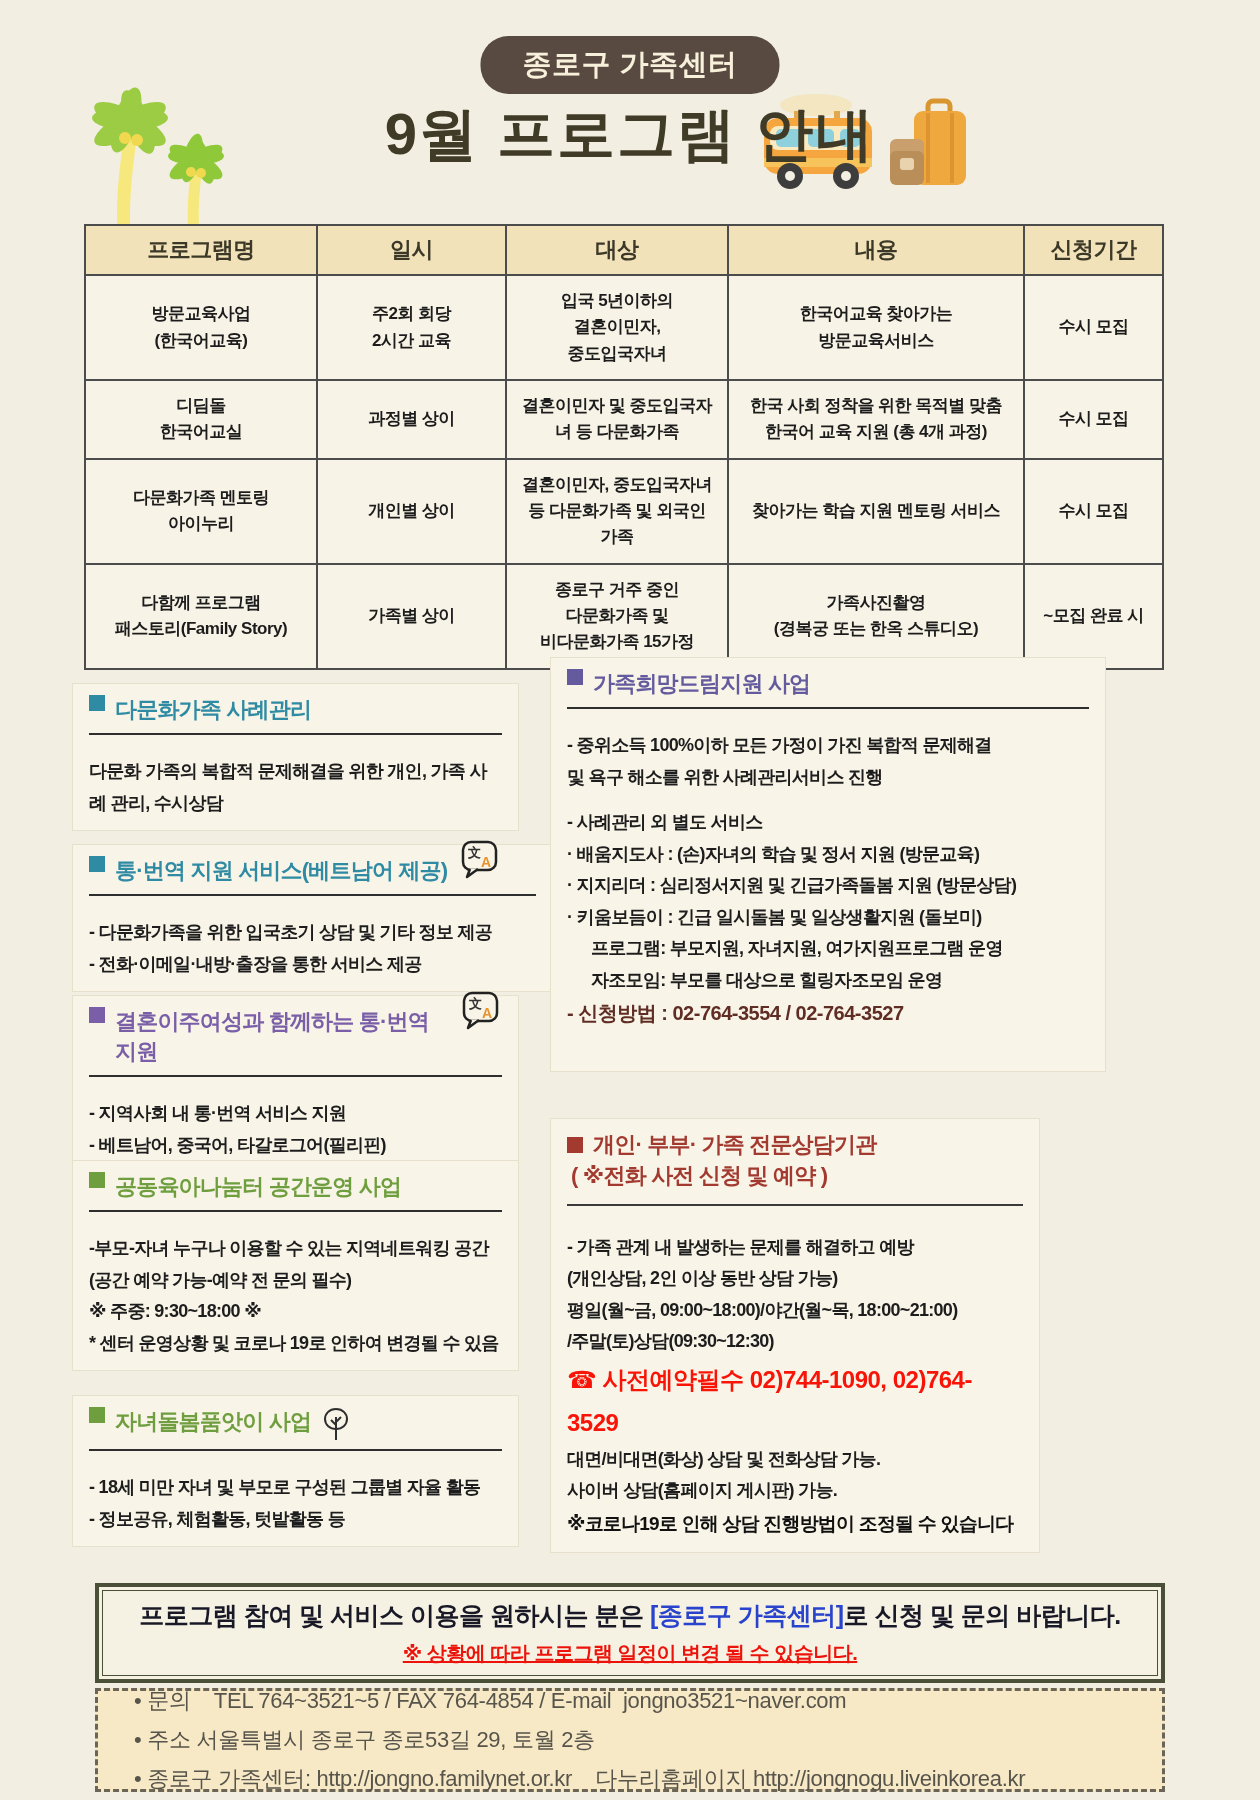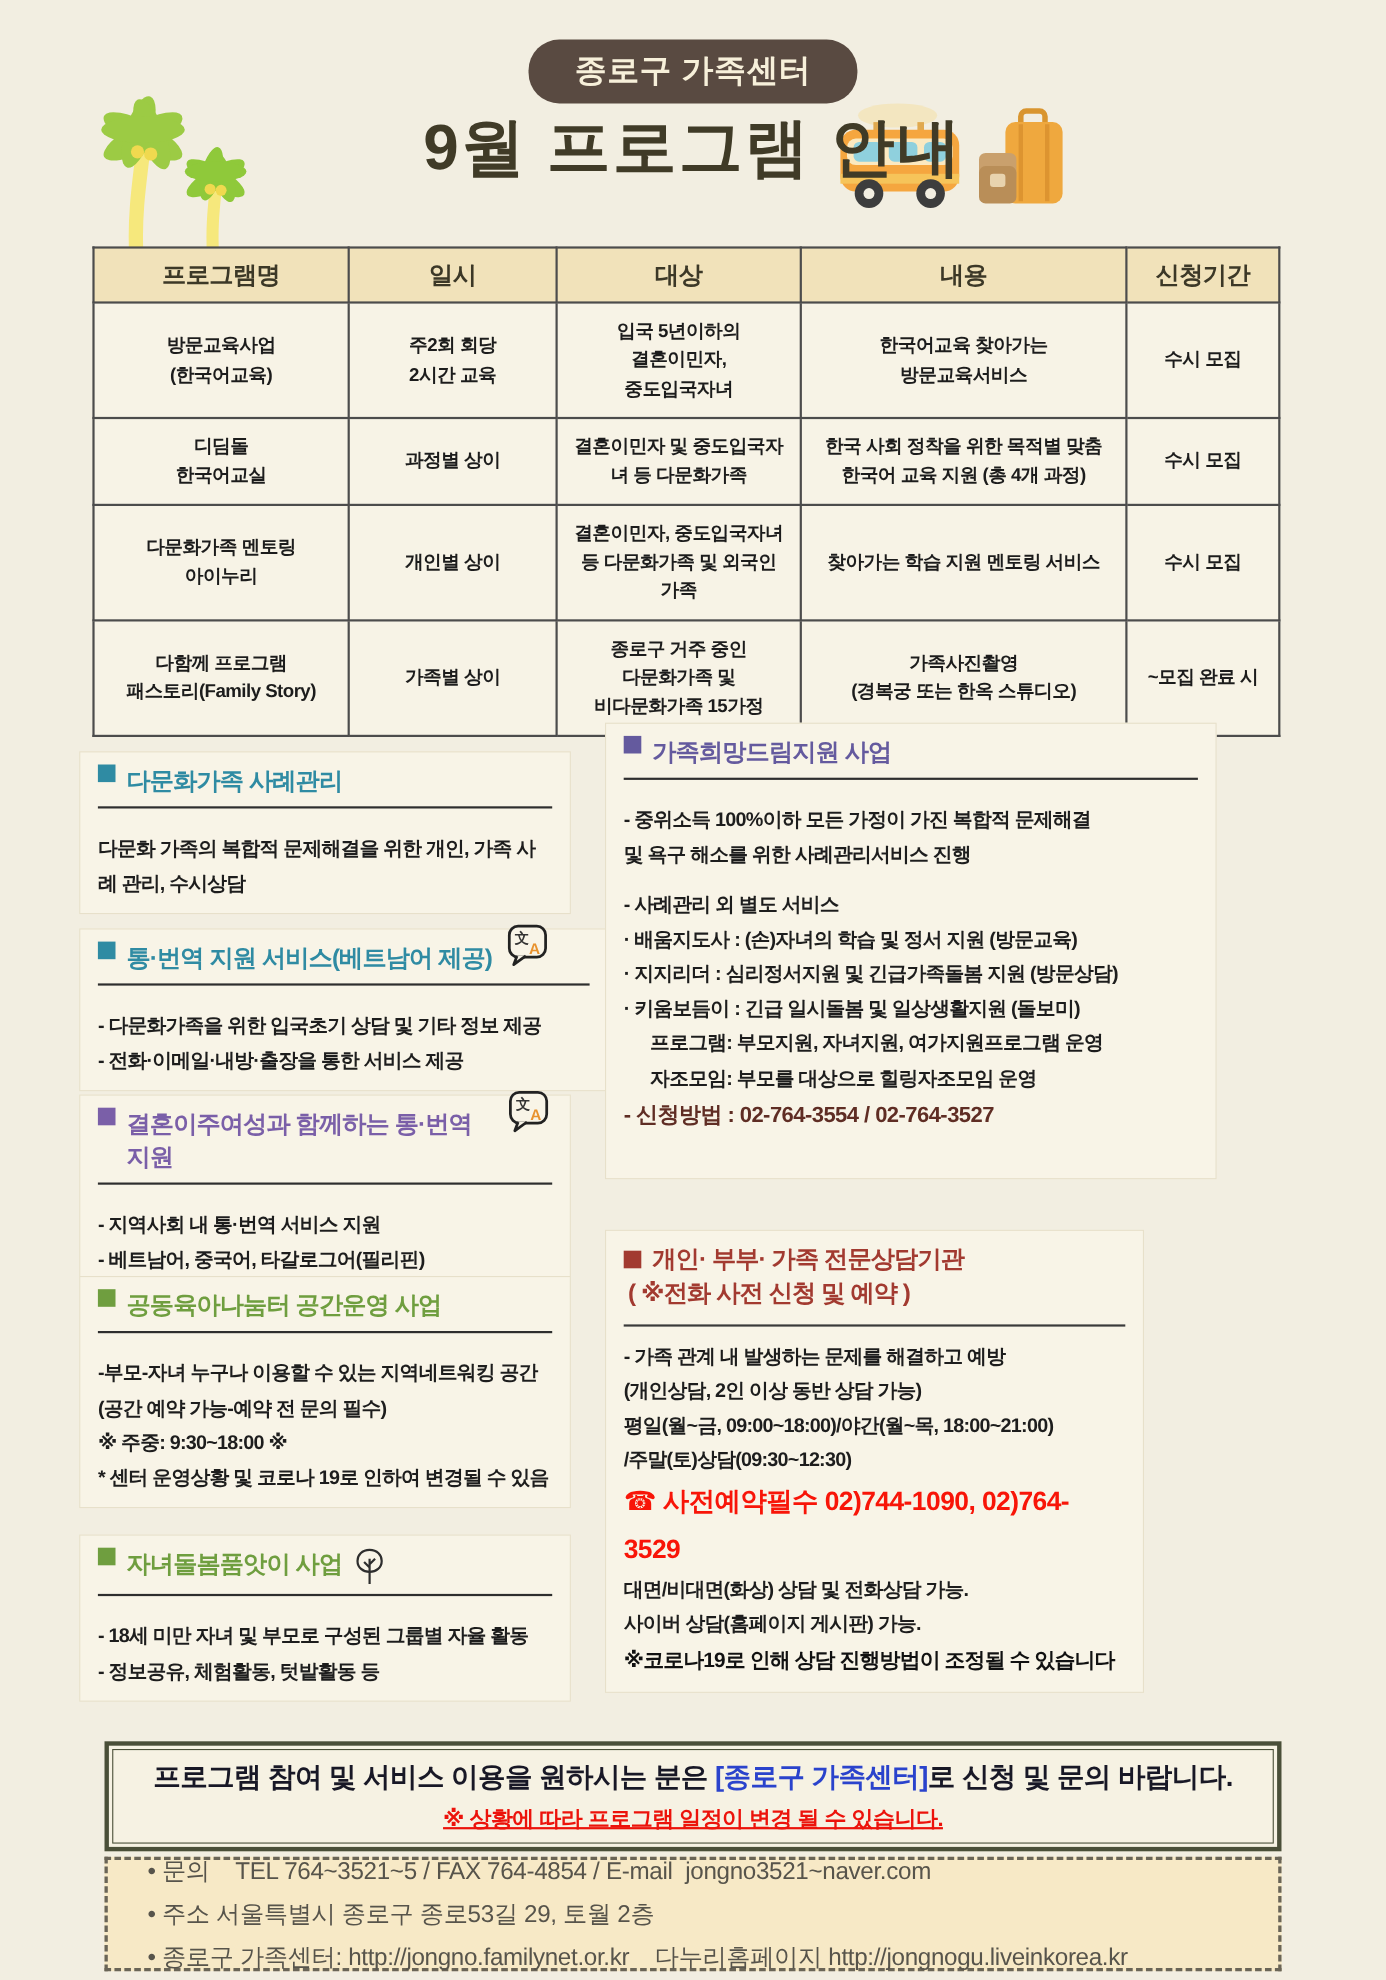--- a/index.html
+++ b/index.html
@@ -28,21 +28,21 @@
   .box-line{font-size:18px;font-weight:700;color:#1d1d1d;line-height:1.75;letter-spacing:-0.7px;}
   .pre{white-space:pre-line;}
   .teal{color:#2f8ba3}.purple{color:#7a5fa8}.violet{color:#645a9e}
   .green{color:#6f9e3f}.maroon-t{color:#a23a30}
   .ticon{margin-top:-16px;margin-left:4px;flex:none;}
   .indent{padding-left:24px;}
   .gap{height:14px;}
   .apply-line{font-size:20px;font-weight:800;color:#5f2d24;letter-spacing:-0.5px;margin-top:4px;}
   .phone-line{font-size:24px;font-weight:800;color:#f81508;line-height:1.8;letter-spacing:-0.5px;}
   .note-line{font-size:19px;font-weight:800;color:#111;line-height:1.8;letter-spacing:-0.8px;}
-  .ctitle{display:block;border-bottom:2px solid #3a3a3a;padding-bottom:12px;margin-bottom:12px;}
+  .ctitle{display:block;border-bottom:2px solid #3a3a3a;padding-bottom:12px;margin-bottom:26px;}
   .ctitle .row{display:flex;align-items:center;gap:10px;font-weight:800;font-size:22px;letter-spacing:-0.8px;line-height:1.4;}
 
   
   .notice-outer{border:4px solid #4a4f38;padding:3px;background:#f6f2e3;box-sizing:border-box;}
   .notice-inner{border:1px solid #4a4f38;padding:8px 10px;text-align:center;}
   .notice-l1{font-size:25px;font-weight:800;color:#181826;letter-spacing:-0.5px;}
   .notice-hl{color:#2a43cc;}
   .notice-l2{font-size:20px;font-weight:800;color:#ec130b;text-decoration:underline;margin-top:8px;letter-spacing:-0.5px;}
 
   

